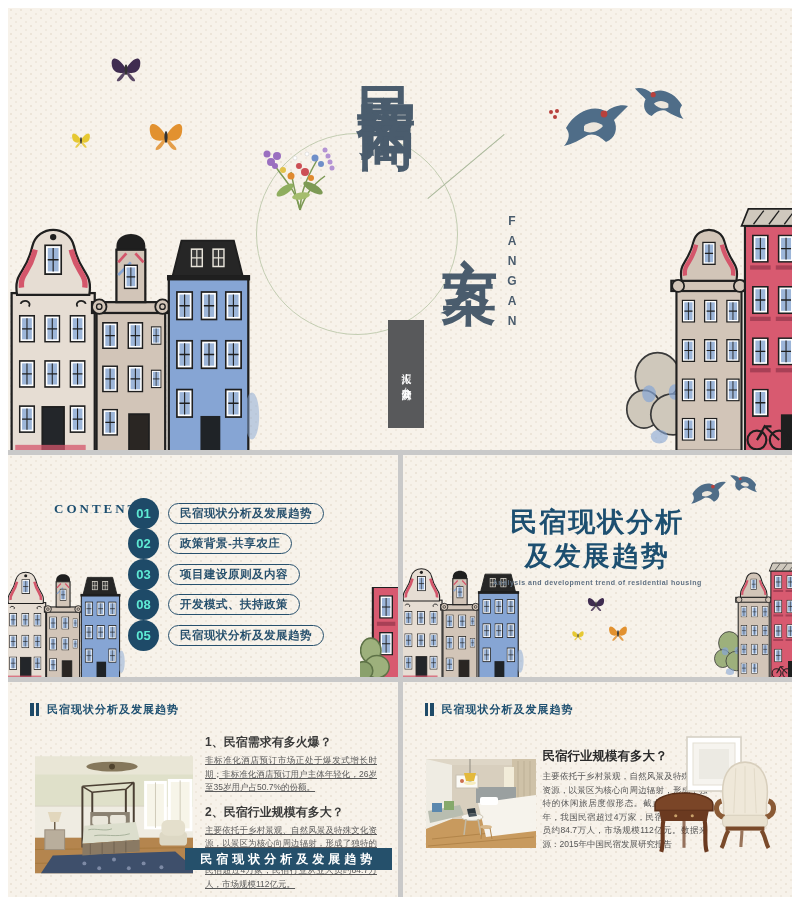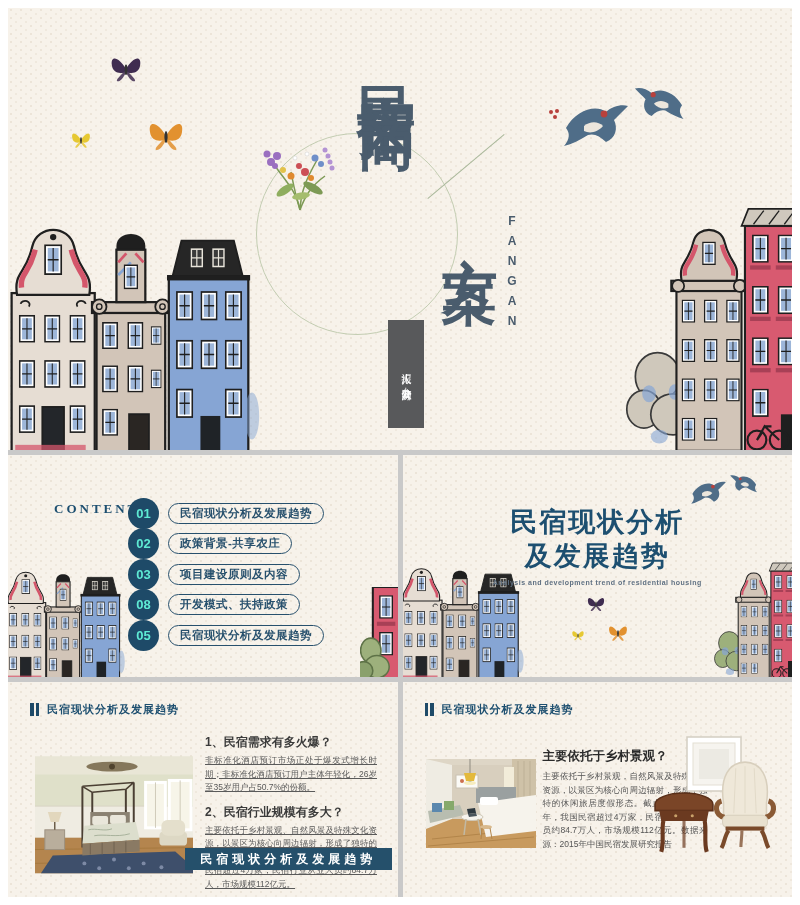--- a/index.html
+++ b/index.html
@@ -472,21 +472,21 @@
           <ellipse cx="46" cy="58" rx="11" ry="3.5" fill="#f6f4ee" stroke="#cfc8b8"></ellipse>
           <line x1="40" y1="60" x2="38" y2="76" stroke="#c2b9a4" stroke-width="1.5"></line>
           <line x1="52" y1="60" x2="55" y2="76" stroke="#c2b9a4" stroke-width="1.5"></line>
           <polygon points="41,50 49,49 50,54 42,55" fill="#2e3940"></polygon>
           <polygon points="42,55 50,54 51,57 43,58" fill="#4a555c"></polygon>
           <ellipse cx="60" cy="68" rx="6" ry="2" fill="#d9b98c"></ellipse>
           <line x1="56" y1="69" x2="55" y2="80" stroke="#b2854a"></line>
             <line x1="64" y1="69" x2="66" y2="80" stroke="#b2854a"></line>
         </svg>
         <div class="abs" style="left:140px;top:66px">
-          <p class="dr-heading">主要依托于乡村景观？</p>
+          <p class="dr-heading">民宿行业规模有多大？</p>
           <p class="dr-body">主要依托于乡村景观，自然风景及特殊文化资源，以景区为核心向周边辐射，形成了独特的休闲旅居度假形态。截止2015年上半年，我国民宿超过4万家，民宿行业从业人员约84.7万人，市场规模112亿元。数据来源：2015年中国民宿发展研究报告</p>
         </div>
         <svg class="abs" style="left:283px;top:54px" width="56" height="56" viewBox="0 0 56 56">
           <rect x="1" y="1" width="54" height="54" fill="#ffffff" stroke="#d4cec2" stroke-width="1.5"></rect>
           <rect x="7" y="7" width="42" height="42" fill="#f6f4ef" stroke="#e4dfd4"></rect>
           <rect x="13" y="13" width="30" height="30" fill="#eceae3"></rect>
         </svg>
         <svg class="abs" style="left:250px;top:110px" width="62" height="62" viewBox="0 0 60 60">
           <path d="M2,12 A28,11 0 0 1 58,12 L58,18 L2,18 Z" fill="#7a4527" stroke="#5a2f18" stroke-width="1.5"></path>
           <path d="M6,18 L54,18 L52,28 L8,28 Z" fill="#6b3a20"></path>

